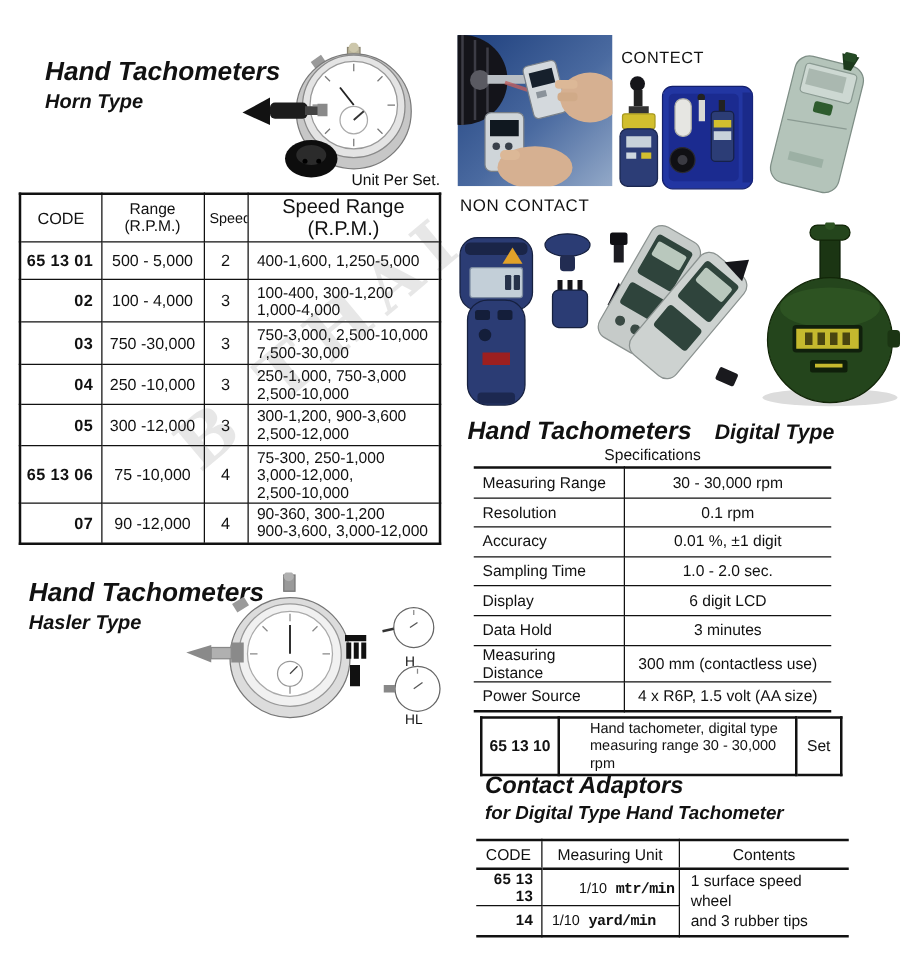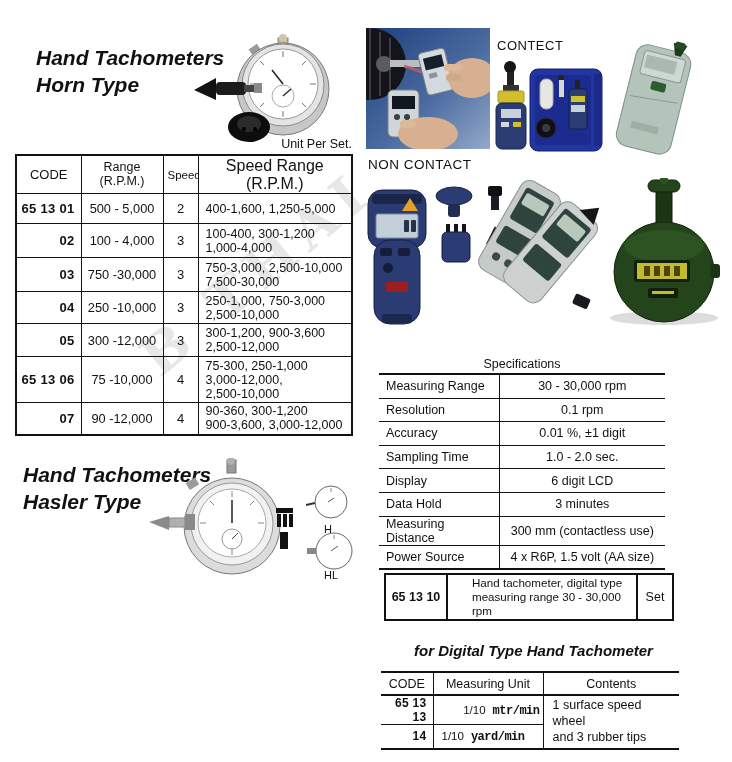--- a/index.html
+++ b/index.html
@@ -2,21 +2,21 @@
 <html><head>
 <meta charset="utf-8">
 <style>
   html,body { margin:0; padding:0; background:#ffffff; }
   .page {
     position:relative; width:732px; height:762px; background:#fff;
     font-family:"Liberation Sans", sans-serif; color:#111; overflow:hidden;
   }
   .abs { position:absolute; }
   .sec-title { font-weight:bold; font-style:italic; font-size:21px; white-space:nowrap; }
-  .sec-sub   { font-weight:bold; font-style:italic; font-size:21px; white-space:nowrap; }
+  .sec-sub   { font-weight:bold; font-style:italic; font-size:16px; white-space:nowrap; }
   .pre { white-space:pre-line;margin-top:30px; }
 
   
   .watermark {
     position:absolute; left:148px; top:332px;
     transform:rotate(-40deg); transform-origin:0 50%;
     font-family:"DejaVu Serif", serif; font-weight:bold; font-size:54px;
     letter-spacing:10px; color:rgba(70,70,70,0.13); white-space:nowrap; z-index:5;
   }
 
@@ -336,20 +336,24 @@
     <rect x="268" y="82" width="56" height="22" rx="3" fill="#10200c"></rect>
     <rect x="271" y="85" width="50" height="16" fill="#c5b92e"></rect>
     <rect x="278" y="88" width="6" height="10" fill="#4a4510"></rect>
     <rect x="288" y="88" width="6" height="10" fill="#4a4510"></rect>
     <rect x="298" y="88" width="6" height="10" fill="#4a4510"></rect>
     <rect x="308" y="88" width="6" height="10" fill="#4a4510"></rect>
     <rect x="282" y="110" width="30" height="10" rx="2" fill="#0f1f0a"></rect>
     <rect x="286" y="113" width="22" height="3" fill="#c5b92e"></rect>
   </svg>
 
+  <div class="abs" style="left:374px; top:334px; white-space:nowrap;">
+    <span class="sec-title" style="font-size:20px;">Hand Tachometers</span>
+    <span class="sec-sub" style="font-size:17px; margin-left:14px;">Digital Type</span>
+  </div>
   <div class="abs" style="left:379px; top:357px; width:286px; text-align:center; font-size:12.5px;">Specifications</div>
 
   <table class="spec abs" style="left:379px; top:373px;">
     <colgroup>
         <col style="width:120px">
         <col style="width:166px">
       </colgroup>
     <tbody>
         <tr>
           <td class="slabel">Measuring Range</td>
@@ -395,21 +399,22 @@
     <tbody>
         <tr style="height:34px">
       <td class="ocode">65 13 10</td>
       <td class="odesc pre">Hand tachometer, digital type
 measuring range 30 - 30,000 rpm</td>
       <td class="oset">Set</td>
     </tr>
   </tbody>
     </table>
 
-  <div class="abs sec-sub" style="left:388px; top:642px; font-size:15px;margin-left:26px;">for Digital Type Hand Tachometer</div>
+  <div class="abs sec-title" style="left:388px; top:618px; font-size:19px;">Contact Adaptors</div>
+  <div class="abs sec-sub" style="left:388px; top:642px; font-size:15px;">for Digital Type Hand Tachometer</div>
 
   <table class="adapt abs" style="left:381px; top:671px;">
     <colgroup>
         <col style="width:52px">
         <col style="width:110px">
         <col style="width:136px">
       </colgroup>
     <tbody>
         <tr class="hdr" style="height:23px">
       <td class="vr">CODE</td>

